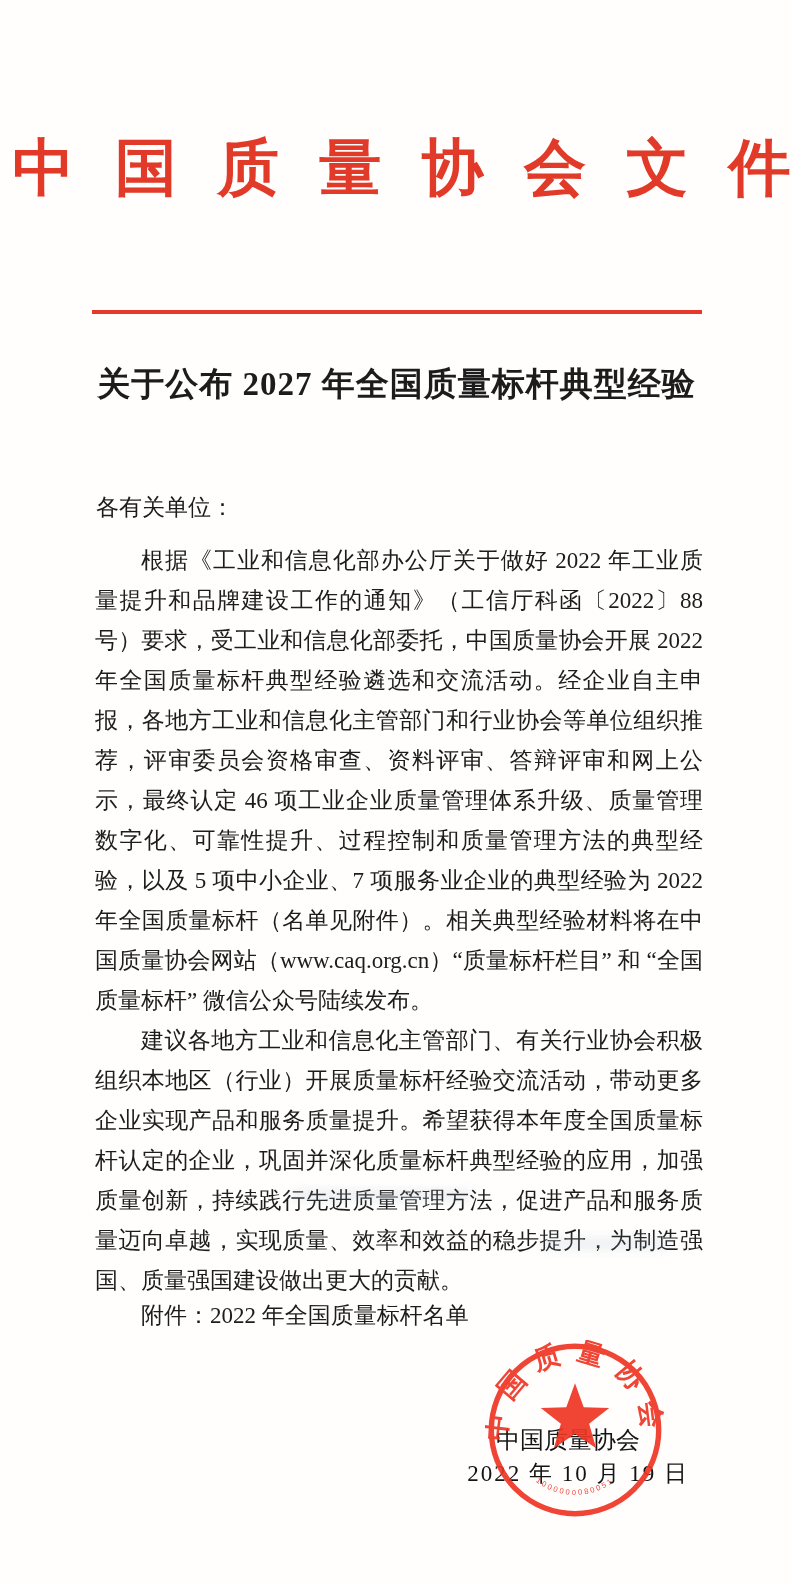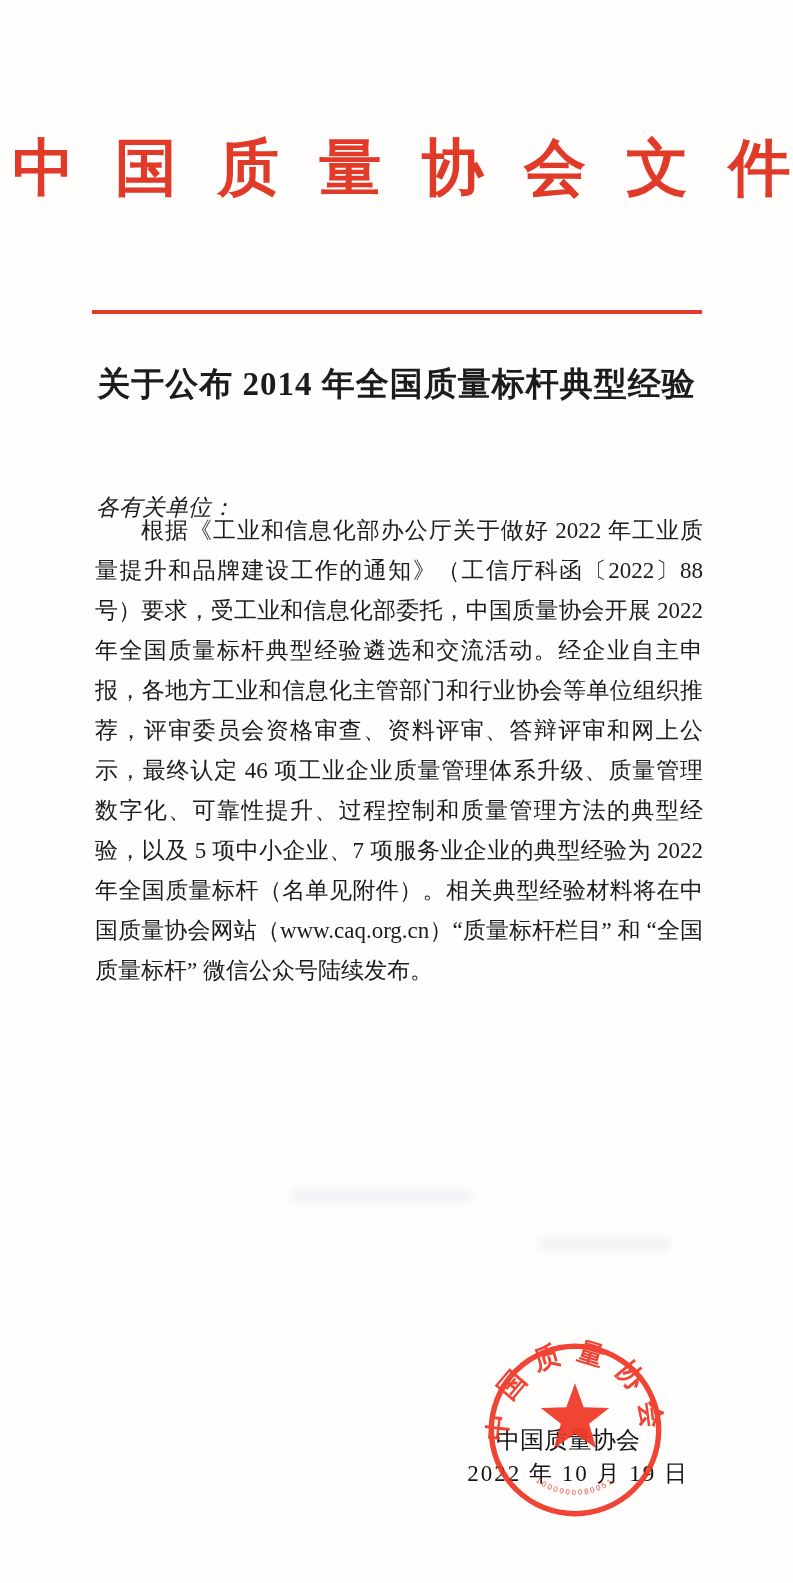--- a/index.html
+++ b/index.html
@@ -52,25 +52,24 @@
     font-size: 33px;
     font-weight: bold;
     line-height: 53px;
     letter-spacing: 1px;
   }
   .salutation {
     position: absolute;
     top: 492px;
     left: 96px;
     font-size: 23px;
-    font-style: italic;
   }
   .body-text {
     position: absolute;
-    top: 511px;
+    top: 541px;
     left: 95px;
     width: 608px;
     font-size: 23px;
     line-height: 40px;
     text-align: justify;
   }
   .body-text p { text-indent: 2em; }
   .attachment {
     position: absolute;
     top: 1300px;
@@ -120,29 +119,31 @@
 <body>
 
 <div class="page">
 
   <div class="header-title">中 国 质 量 协 会 文 件</div>
 
 
   <div class="red-divider"></div>
 
   <div class="notice-title">
-    <div>关于公布 2014 年全国质量标杆典型经验</div>
+    <div>关于公布 2027 年全国质量标杆典型经验</div>
   </div>
 
   <div class="salutation">各有关单位：</div>
 
   <div class="body-text">
     <p>根据《工业和信息化部办公厅关于做好 2022 年工业质量提升和品牌建设工作的通知》（工信厅科函〔2022〕88 号）要求，受工业和信息化部委托，中国质量协会开展 2022 年全国质量标杆典型经验遴选和交流活动。经企业自主申报，各地方工业和信息化主管部门和行业协会等单位组织推荐，评审委员会资格审查、资料评审、答辩评审和网上公示，最终认定 46 项工业企业质量管理体系升级、质量管理数字化、可靠性提升、过程控制和质量管理方法的典型经验，以及 5 项中小企业、7 项服务业企业的典型经验为 2022 年全国质量标杆（名单见附件）。相关典型经验材料将在中国质量协会网站（www.caq.org.cn）“质量标杆栏目” 和 “全国质量标杆” 微信公众号陆续发布。</p>
+    <p>建议各地方工业和信息化主管部门、有关行业协会积极组织本地区（行业）开展质量标杆经验交流活动，带动更多企业实现产品和服务质量提升。希望获得本年度全国质量标杆认定的企业，巩固并深化质量标杆典型经验的应用，加强质量创新，持续践行先进质量管理方法，促进产品和服务质量迈向卓越，实现质量、效率和效益的稳步提升，为制造强国、质量强国建设做出更大的贡献。</p>
   </div>
 
+  <div class="attachment">附件：2022 年全国质量标杆名单</div>
 
   <div class="artifact artifact-1"></div>
   <div class="artifact artifact-2"></div>
 
   <div class="sign-org">中国质量协会</div>
 
   <div class="sign-date">2022 年 10 月 19 日</div>
 
   <svg class="seal" viewBox="0 0 200 200" xmlns="http://www.w3.org/2000/svg">
     <defs>

